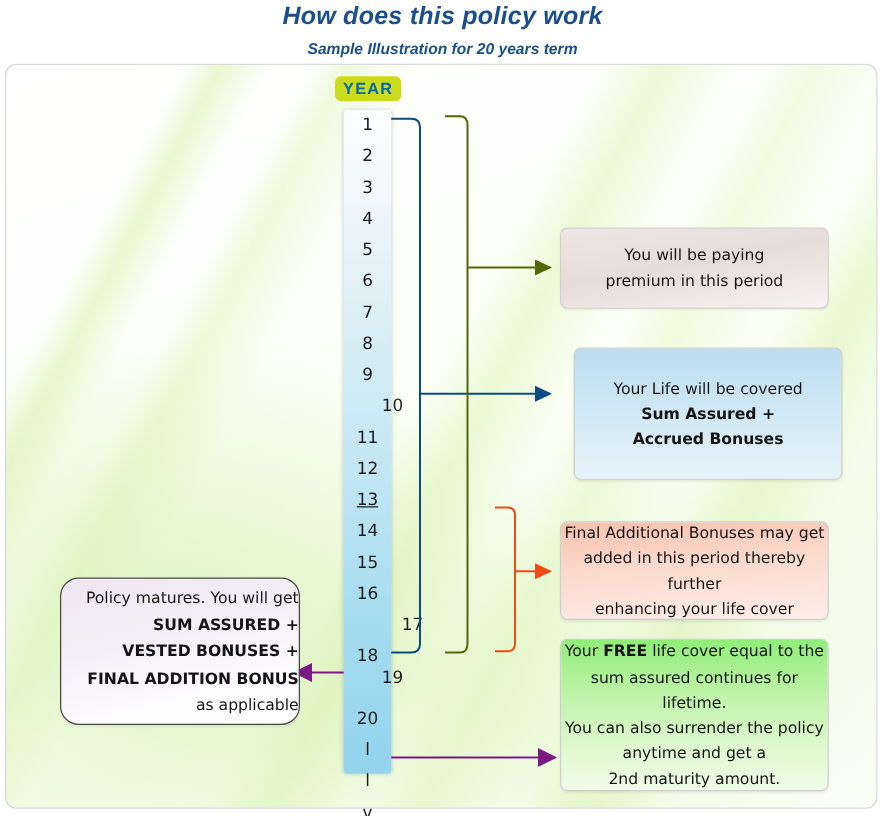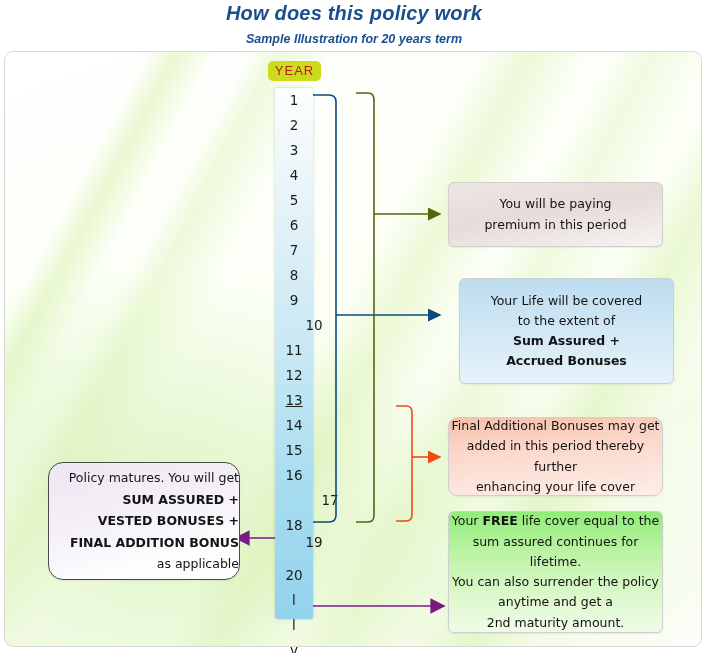--- a/index.html
+++ b/index.html
@@ -45,22 +45,22 @@
     overflow:hidden;
   }
 
   
   .year-badge{
     position:absolute;left:268px;top:61px;
     width:53px;height:20px;line-height:20px;
     text-align:center;
     background:#cddb1f;
     border-radius:5px;
-    color:#b91c1c;
-    font-size:13px;font-weight:normal;
+    color:#0369a1;
+    font-size:13px;font-weight:bold;
     letter-spacing:1px;
   }
 
   
   .year-col{
     position:absolute;left:275px;top:88px;
     width:38px;height:531px;
     border-radius:3px;
     background:linear-gradient(180deg,#fdfefe 0%,#f2f9fb 10%,#ddeff6 30%,#c5e7f4 52%,#a8ddf0 74%,#9ad6ee 92%,#93d3ec 100%);
     box-shadow:0 0 3px rgba(120,150,165,.45);
@@ -94,21 +94,20 @@
     background:linear-gradient(170deg,#efe6e3 0%,#e6dcda 45%,#f7f2f0 100%);
   }
   #box-life{
     left:448px;top:278px;width:215px;height:106px;
     background:linear-gradient(180deg,#bedcf0 0%,#cfe7f4 45%,#e6f3fa 100%);
     margin-left:11px;
   }
   #box-fab{
     left:448px;top:417px;width:215px;height:79px;
     background:linear-gradient(175deg,#f7c0ac 0%,#fbd8cb 40%,#fdeee8 100%);
-    border-radius:10px;
   }
   #box-free{
     left:448px;top:511px;width:215px;height:122px;
     background:linear-gradient(180deg,#90ed78 0%,#bdf3a6 35%,#ddf8cd 70%,#f0fce8 100%);
   }
   #box-matures{
     left:48px;top:462px;width:192px;height:118px;
     border:1px solid #4a4a4a;
     border-radius:15px;
     background:linear-gradient(165deg,#eee6f2 0%,#f4eff7 40%,#fdfcfe 75%,#ffffff 100%);
@@ -196,21 +195,20 @@
       <line x1="313" y1="606" x2="444" y2="606" stroke="#7a1b84" stroke-width="1.7" marker-end="url(#ah-purple)"></line>
     </g>
   </svg>
 
   <div class="box" id="box-premium">
       <div class="ln">You will be paying</div>
       <div class="ln">premium in this period</div>
     </div>
   <div class="box" id="box-life">
       <div class="ln">Your Life will be covered</div>
-      <div class="ln">to the extent of</div>
       <div class="ln b">Sum Assured +</div>
       <div class="ln b">Accrued Bonuses</div>
     </div>
   <div class="box" id="box-fab">
       <div class="ln">Final Additional Bonuses may get</div>
       <div class="ln">added in this period thereby further</div>
       <div class="ln">enhancing your life cover</div>
     </div>
   <div class="box" id="box-free">
       <div class="ln">Your <span class="b">FREE</span> life cover equal to the</div>

